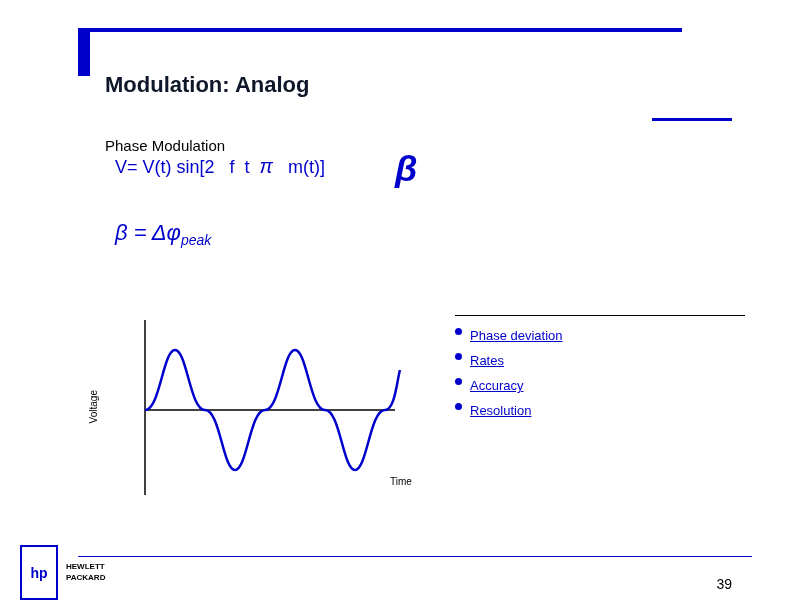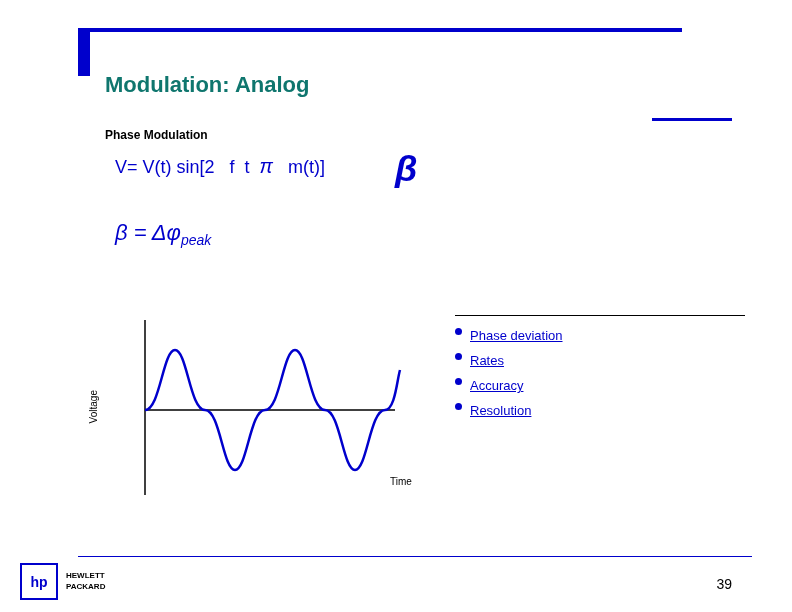--- a/index.html
+++ b/index.html
@@ -41,30 +41,30 @@
       height: 48px;
       background: #0000cc;
     }
 
     .slide-title {
       position: absolute;
       top: 72px;
       left: 105px;
       font-size: 22px;
       font-weight: bold;
-      color: #0f766e;
+      color: #0f172a;
     }
 
     .slide-subtitle {
       position: absolute;
-      top: 128px;
+      top: 137px;
       left: 105px;
-      font-size: 12px;
-      color: #000;
-      font-weight: bold;
+      font-size: 15px;
+      color: #000;
+      font-weight: normal;
     }
 
     
     .formula-main {
       position: absolute;
       top: 155px;
       left: 115px;
       font-size: 18px;
       color: #0000cc;
     }
@@ -176,21 +176,21 @@
       position: absolute;
       bottom: 12px;
       left: 20px;
       display: flex;
       align-items: center;
       gap: 8px;
     }
 
     .hp-logo-box {
       width: 38px;
-      height: 37px;
+      height: 55px;
       border: 2px solid #0000cc;
       display: flex;
       align-items: center;
       justify-content: center;
       font-size: 14px;
       font-weight: bold;
       color: #0000cc;
     }
 
     .hp-logo-text {

